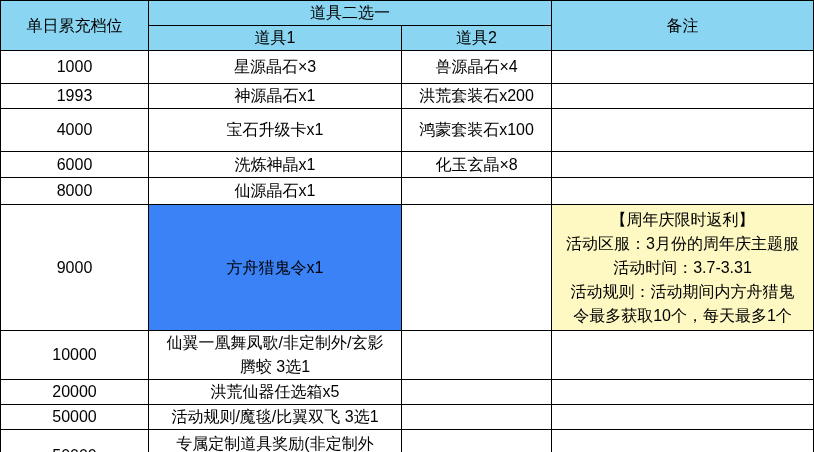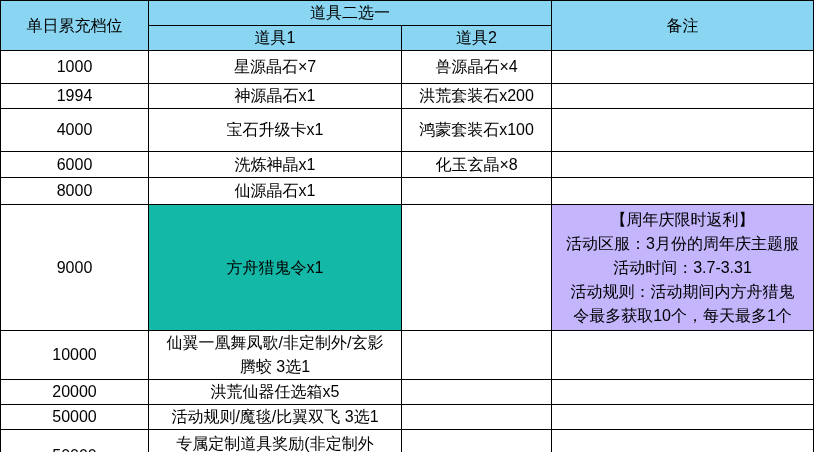--- a/index.html
+++ b/index.html
@@ -11,23 +11,23 @@
     border-collapse:collapse; table-layout:fixed; width:813px;
   }
   .sheet td, .sheet th {
     border:1px solid #000000;
     text-align:center; vertical-align:middle;
     font-size:16px; font-weight:normal; color:#000000;
     padding:0; line-height:24px;
     white-space:pre-line; overflow:hidden;
   }
   .hdr { background:#8AD6F2; }
-  .hl  { background:#14b8a6; }
+  .hl  { background:#3b82f6; }
   .note-cell {
-    background:#c4b5fd; color:#FF0000; line-height:25px;
+    background:#fef9c3; color:#FF0000; line-height:25px;
   }
   .faint-top { border-top:1px solid #D9D9D9; }
 </style>
 </head>
 <body>
 
 <table class="sheet">
   <colgroup>
     <col style="width:148px">
     <col style="width:253px">
@@ -42,27 +42,27 @@
     <th class="hdr" rowspan="2">备注</th>
   </tr>
 
   <tr style="height:23px">
     <th class="hdr">道具1</th>
     <th class="hdr">道具2</th>
   </tr>
 
   <tr style="height:33px">
     <td>1000</td>
-    <td>星源晶石×7</td>
+    <td>星源晶石×3</td>
     <td>兽源晶石×4</td>
     <td></td>
   </tr>
 
   <tr style="height:25px">
-    <td>1994</td>
+    <td>1993</td>
     <td>神源晶石x1</td>
     <td>洪荒套装石x200</td>
     <td></td>
   </tr>
 
   <tr style="height:43px">
     <td>4000</td>
     <td>宝石升级卡x1</td>
     <td>鸿蒙套装石x100</td>
     <td></td>

